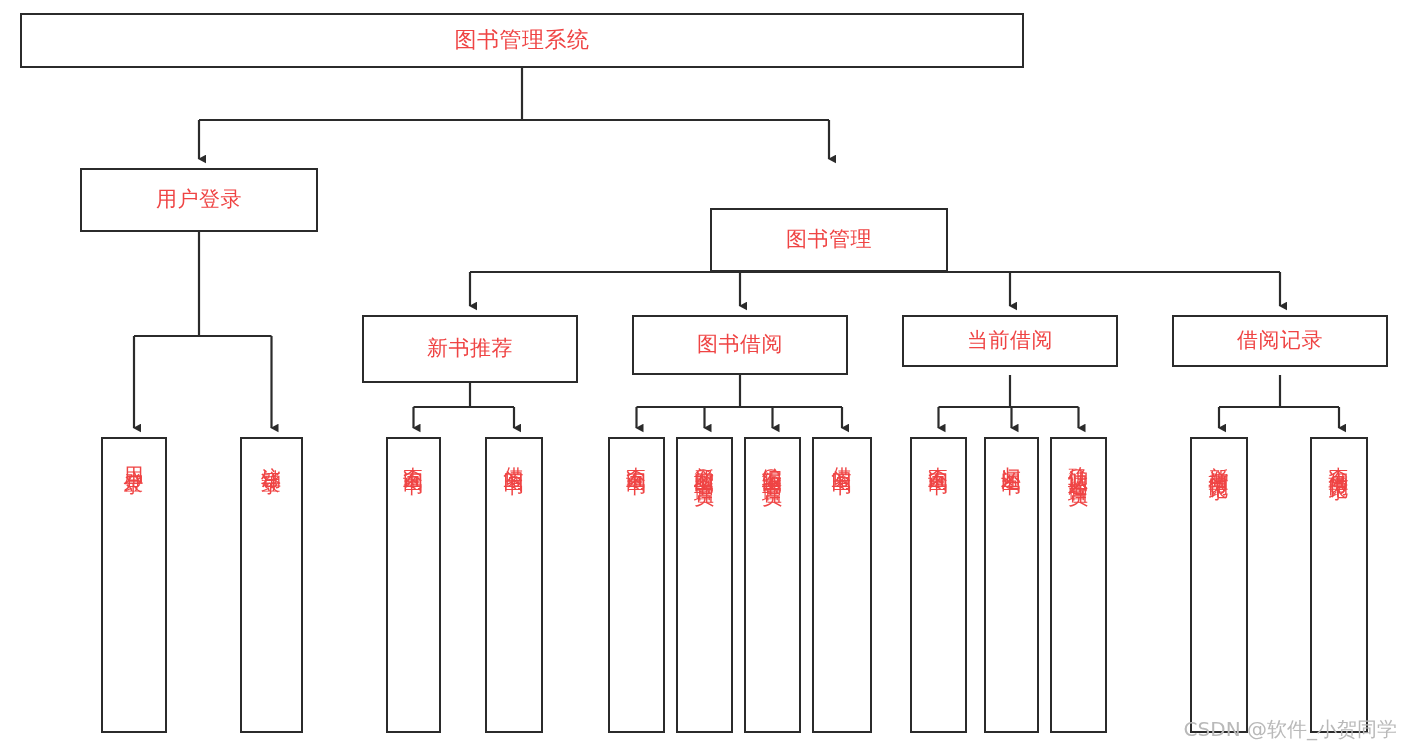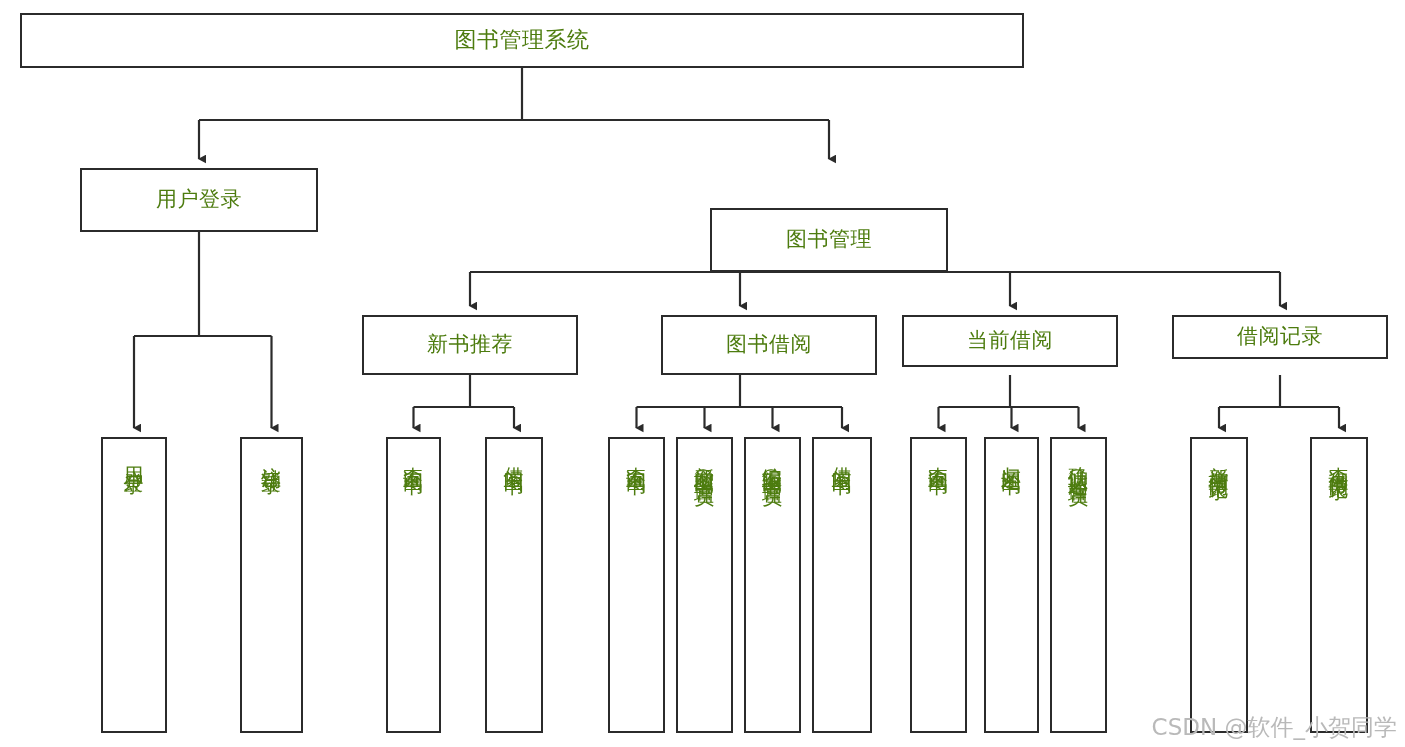--- a/index.html
+++ b/index.html
@@ -28,21 +28,21 @@
     background: #ffffff;
     border: 2px solid #2b2b2b;
     display: flex;
     align-items: center;
     justify-content: center;
     color: #3a3a3a;
   }
   .node-label {
     display: block;
     text-align: center;
-    color: #4d7c0f;
+    color: #ef4444;
     line-height: 1.12;
     letter-spacing: 0.5px;
     white-space: pre;
   }
   
   .node.horizontal .node-label {
     writing-mode: horizontal-tb;
     font-size: 21px;
   }
   .node.root .node-label {
@@ -73,21 +73,21 @@
   #connectors path, #connectors line {
     stroke: #2b2b2b;
     stroke-width: 2.2;
     fill: none;
   }
   
   #watermark {
     position: absolute;
     right: 8px;
     bottom: 4px;
-    font-size: 23px;
+    font-size: 20px;
     color: #b9b9b9;
     font-family: "DejaVu Sans", "Liberation Sans", sans-serif;
     white-space: nowrap;
     user-select: none;
   }
 </style>
 </head>
 <body>
 
 <div id="diagram-root">
@@ -138,30 +138,30 @@
   <div id="nodes-layer">
       <div class="node horizontal root" style="left: 20px; top: 13px; width: 1004px; height: 55px;">
         <span class="node-label">图书管理系统</span>
       </div>
       <div class="node horizontal" style="left: 80px; top: 168px; width: 238px; height: 64px;">
         <span class="node-label">用户登录</span>
       </div>
       <div class="node horizontal" style="left: 710px; top: 168px; width: 238px; height: 64px; margin-top: 40px;">
         <span class="node-label">图书管理</span>
       </div>
-      <div class="node horizontal" style="left: 362px; top: 315px; width: 216px; height: 60px;">
+      <div class="node horizontal" style="left: 362px; top: 315px; width: 216px; height: 68px;">
         <span class="node-label">新书推荐</span>
       </div>
-      <div class="node horizontal" style="left: 632px; top: 315px; width: 216px; height: 60px; margin-left: 29px;">
+      <div class="node horizontal" style="left: 632px; top: 315px; width: 216px; height: 60px;">
         <span class="node-label">图书借阅</span>
       </div>
       <div class="node horizontal" style="left: 902px; top: 315px; width: 216px; height: 52px;">
         <span class="node-label">当前借阅</span>
       </div>
-      <div class="node horizontal" style="left: 1172px; top: 315px; width: 216px; height: 44px;">
+      <div class="node horizontal" style="left: 1172px; top: 315px; width: 216px; height: 52px;">
         <span class="node-label">借阅记录</span>
       </div>
       <div class="node vertical" style="left: 101px; top: 437px; width: 66px; height: 296px;">
         <span class="node-label">用户登录</span>
       </div>
       <div class="node vertical" style="left: 240px; top: 437px; width: 63px; height: 296px;">
         <span class="node-label">注销登录</span>
       </div>
       <div class="node vertical" style="left: 386px; top: 437px; width: 55px; height: 296px;">
         <span class="node-label">查询图书</span>

